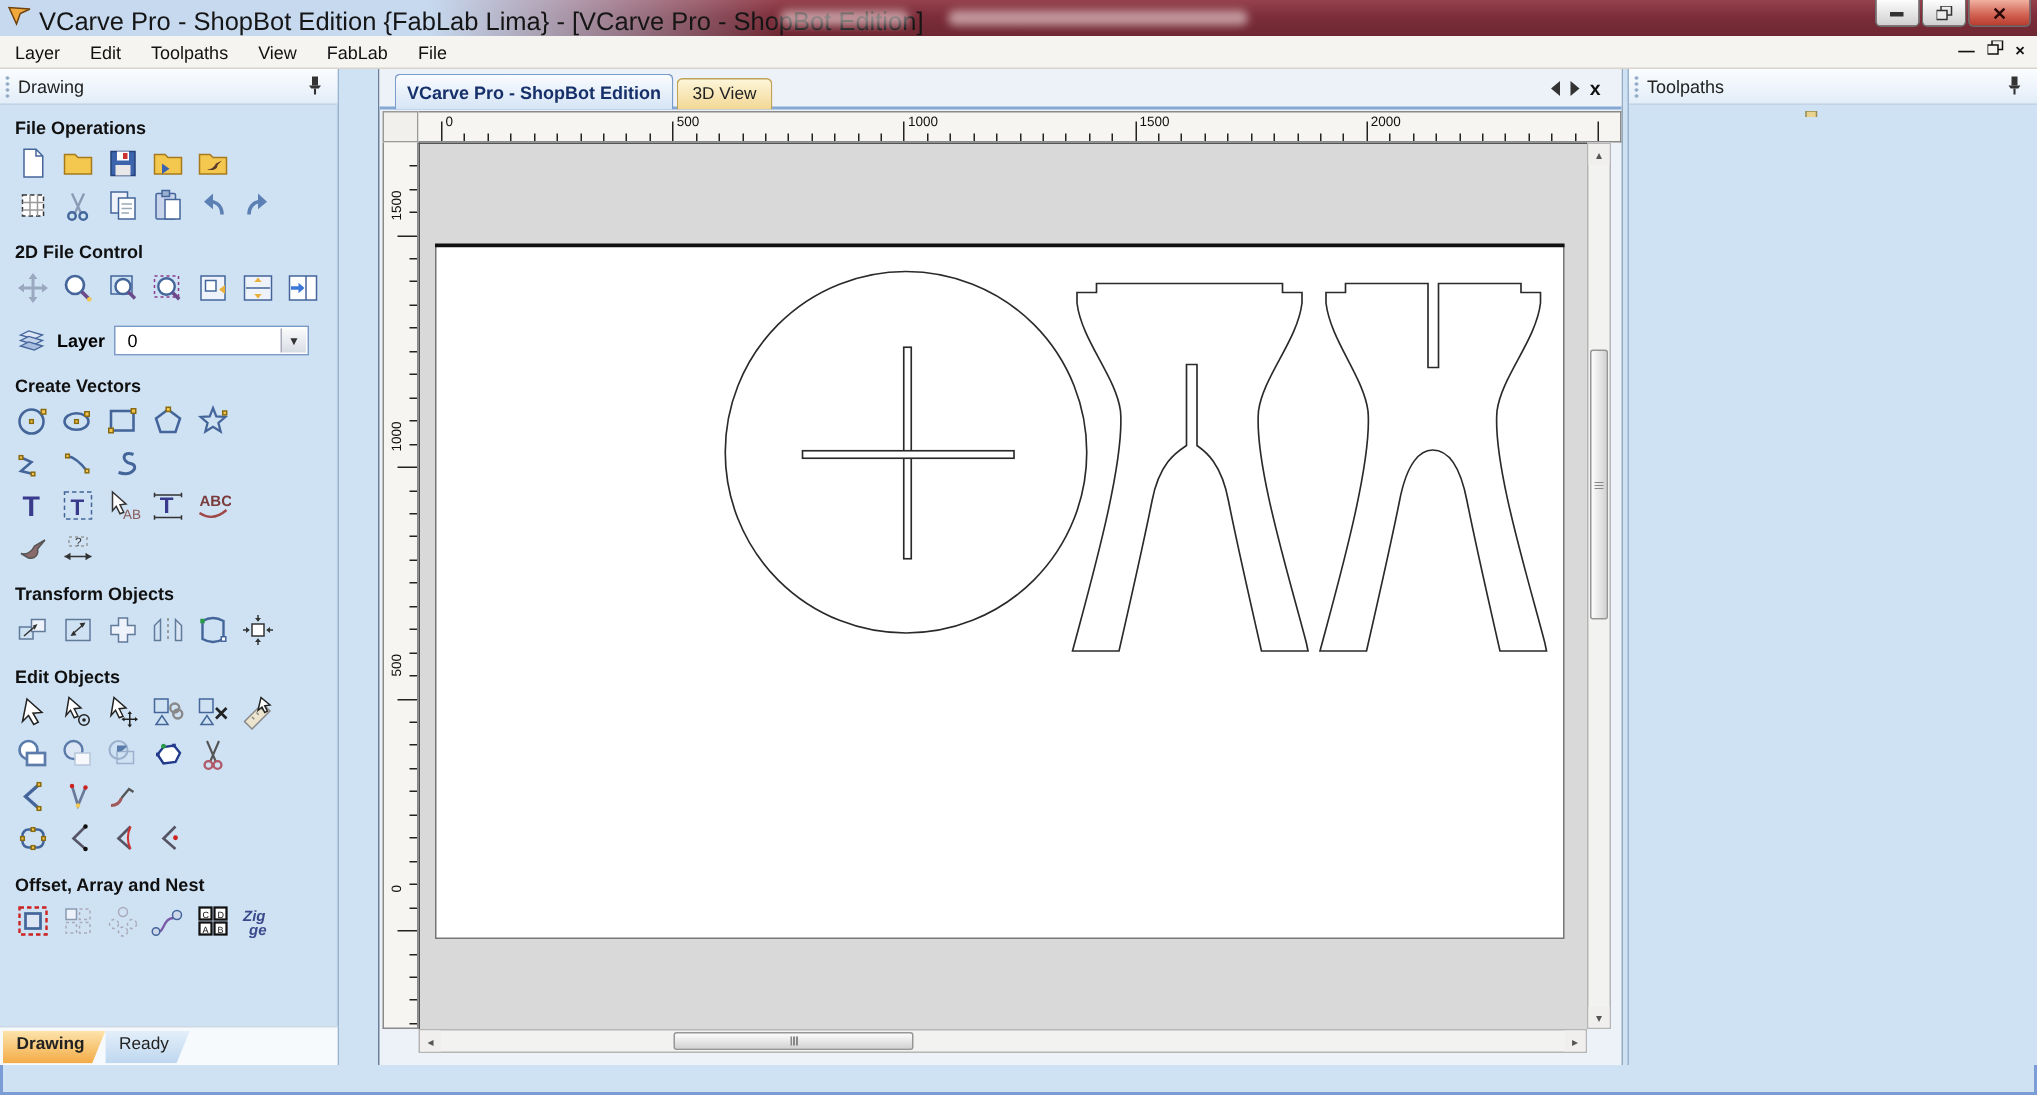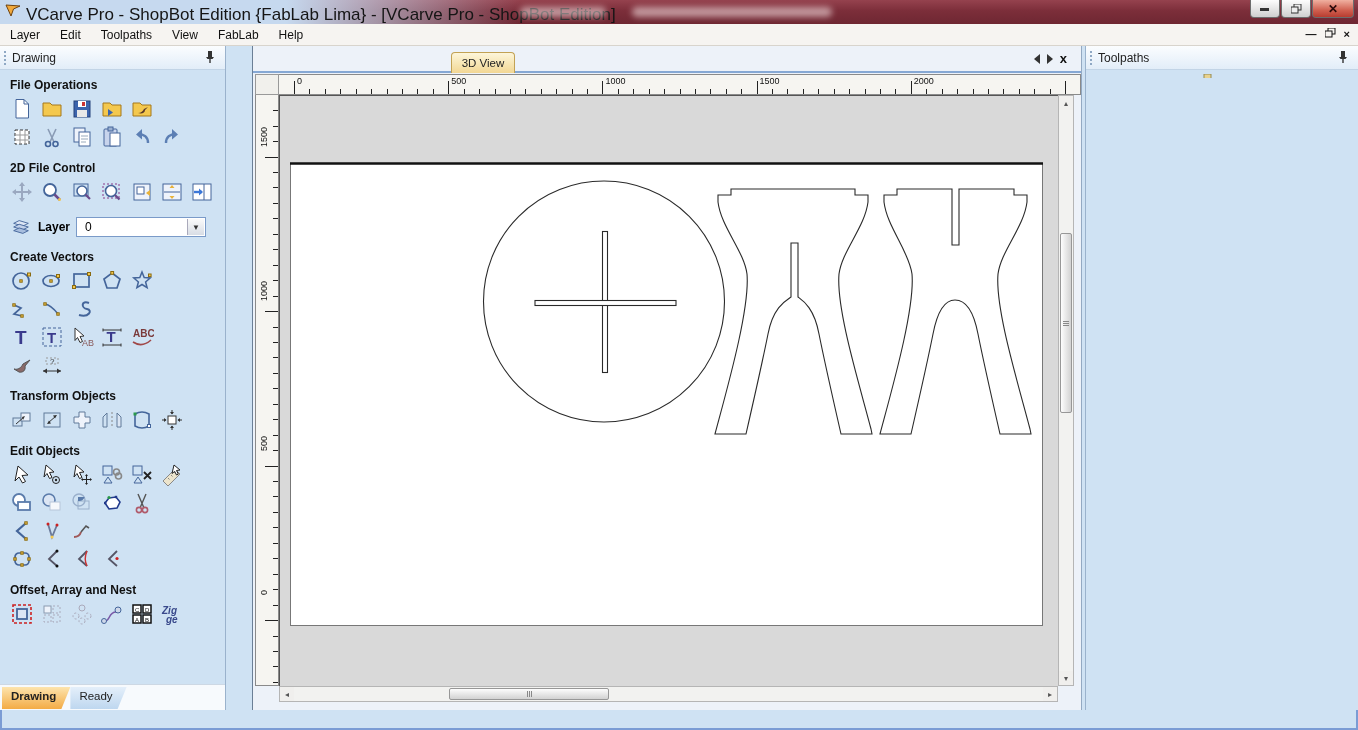--- a/index.html
+++ b/index.html
@@ -112,21 +112,21 @@
     </span>
   </div>
 
   <div class="menubar">
     <span id="menu-items" style="display:flex;">
         <span class="mitem">Layer</span>
         <span class="mitem">Edit</span>
         <span class="mitem">Toolpaths</span>
         <span class="mitem">View</span>
         <span class="mitem">FabLab</span>
-        <span class="mitem">Help</span>
+        <span class="mitem">File</span>
       </span>
     <span class="mdi">
       <span>—</span>
       <span><svg width="11" height="10" viewBox="0 0 11 10">
             <rect x="3" y="0" width="7" height="6" fill="none" stroke="#111"></rect>
             <rect x="0" y="3" width="7" height="6" fill="#f6f4f1" stroke="#111"></rect>
           </svg></span>
       <span>×</span>
     </span>
   </div>
@@ -495,20 +495,21 @@
       </div>
   </div>
 
   <div class="mdichild">
     <div class="ctabs" id="canvas-tabs">
       <span class="ctnav" style="right:14px;">
         <span class="tri l"></span>
         <span class="tri r"></span>
         <span class="ctx">x</span>
       </span>
+    <span class="ctab active">VCarve Pro - ShopBot Edition</span>
         <span class="ctab t3d">3D View</span>
       </div>
     <div class="corner"></div>
     <div class="hruler" id="hruler">
         <div class="htick" style="left: 15px; height: 13px;"></div>
         <span class="hlab" style="left: 18px;">0</span>
         <div class="htick" style="left: 30.4px; height: 5px;"></div>
         <div class="htick" style="left: 45.8px; height: 5px;"></div>
         <div class="htick" style="left: 61.3px; height: 5px;"></div>
         <div class="htick" style="left: 76.7px; height: 5px;"></div>

